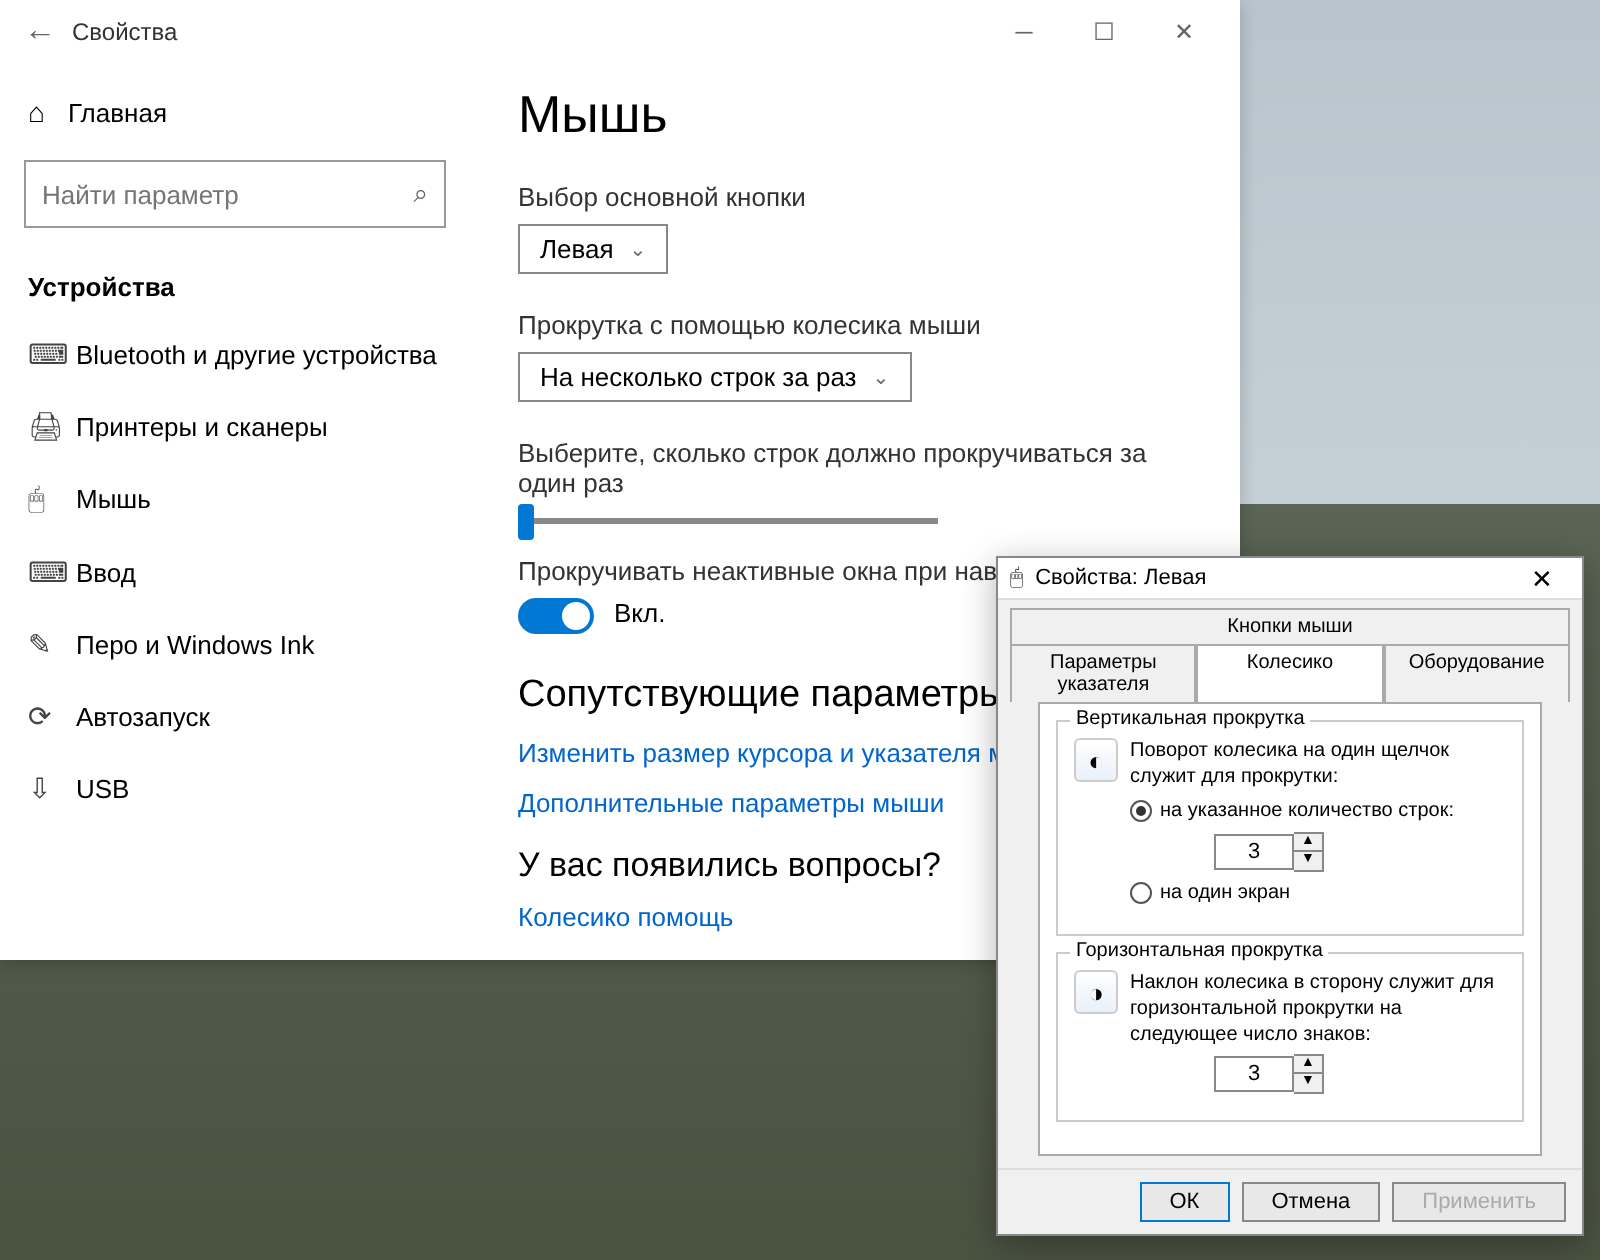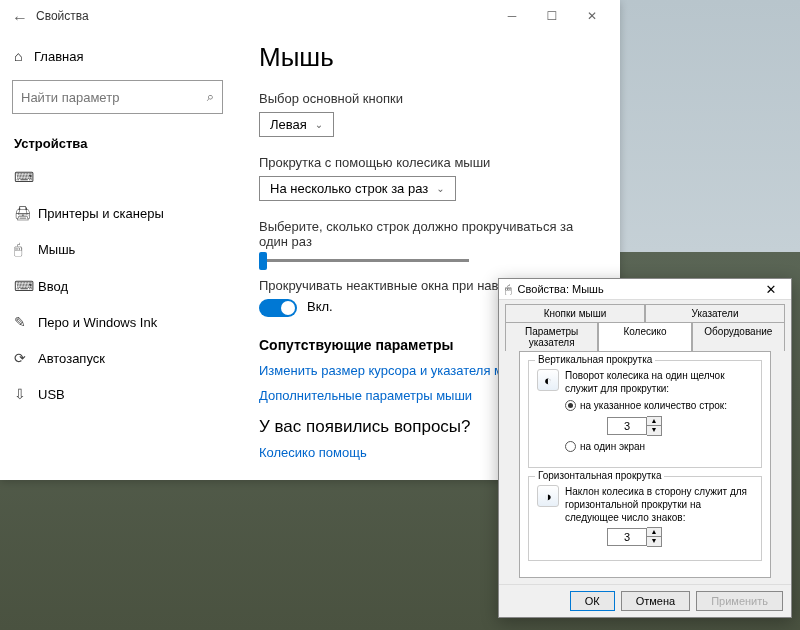--- a/index.html
+++ b/index.html
@@ -25,21 +25,21 @@
 .content h1 { font-size: 26px; font-weight: 400; margin-bottom: 18px; }
 .content .label { font-size: 13px; color: #333; margin-bottom: 6px; }
 .select-box { border: 1px solid #888; padding: 4px 10px; font-size: 13px; display: inline-flex; align-items: center; gap: 8px; margin-bottom: 18px; }
 .select-box .chev { font-size: 10px; color: #666; }
 .slider-track { width: 210px; height: 3px; background: #888; position: relative; margin: 10px 0 16px; }
 .slider-thumb { position: absolute; left: 0; top: -7px; width: 8px; height: 18px; background: #0078d4; border-radius: 2px; }
 .toggle { display: flex; align-items: flex-start; gap: 10px; margin-bottom: 20px; }
 .toggle-switch { width: 38px; height: 18px; border-radius: 9px; background: #0078d4; position: relative; }
 .toggle-knob { position: absolute; right: 2px; top: 2px; width: 14px; height: 14px; border-radius: 50%; background: #fff; }
 .toggle-label { font-size: 13px; }
-.content h2 { font-size: 14px; font-weight: 700; margin: 6px 0 10px; }
+.content h2 { font-size: 19px; font-weight: 400; margin: 6px 0 10px; }
 .link { color: #0066cc; font-size: 13px; display: block; margin-bottom: 10px; cursor: pointer; }
 .content h3 { font-size: 17px; font-weight: 400; margin: 14px 0 8px; }
 .props-window { position: absolute; left: 498px; top: 278px; width: 294px; height: 340px; background: #f0f0f0; border: 1px solid #888; box-shadow: 0 4px 16px rgba(0,0,0,0.3); display: flex; flex-direction: column; }
 .props-title { display: flex; align-items: center; height: 26px; padding: 0 6px; background: #fff; border-bottom: 1px solid #ddd; }
 .props-title .m-icon { font-size: 11px; margin-right: 6px; }
 .props-title-text { flex: 1; font-size: 11px; }
 .props-close { width: 28px; text-align: center; font-size: 13px; cursor: pointer; }
 .tabs-area { padding: 4px 6px 0; }
 .tab-row { display: flex; }
 .tab { flex: 1; border: 1px solid #aaa; border-bottom: none; padding: 3px 4px; font-size: 10px; text-align: center; background: #f0f0f0; cursor: pointer; }
@@ -84,20 +84,21 @@
         <span class="icon">⌂</span>
         <span>Главная</span>
       </div>
       <div class="search-box">
         <input type="text" placeholder="Найти параметр" style="">
         <span class="s-icon">⌕</span>
       </div>
       <div class="sidebar-section">Устройства</div>
       <div class="nav-item">
           <span class="icon">⌨</span>
+          <span>Bluetooth и другие устройства</span>
         </div>
       <div class="nav-item">
           <span class="icon">🖨</span>
           <span>Принтеры и сканеры</span>
         </div>
       <div class="nav-item">
           <span class="icon">🖱</span>
           <span>Мышь</span>
         </div>
       <div class="nav-item">
@@ -145,27 +146,26 @@
       <a class="link">Дополнительные параметры мыши</a>
       <h3>У вас появились вопросы?</h3>
       <a class="link">Колесико помощь</a>
     </div>
   </div>
 </div>
 
 <div class="props-window">
   <div class="props-title">
     <span class="m-icon">🖱</span>
-    <span class="props-title-text">Свойства: Мышь</span>
+    <span class="props-title-text">Свойства: Левая</span>
     <span class="props-close">✕</span>
   </div>
   <div class="tabs-area">
     <div class="tab-row">
       <div class="tab">Кнопки мыши</div>
-      <div class="tab">Указатели</div>
     </div>
     <div class="tab-row">
       <div class="tab">Параметры указателя</div>
       <div class="tab active">Колесико</div>
       <div class="tab">Оборудование</div>
     </div>
   </div>
   <div class="tab-panel">
     <div class="fieldset">
       <span class="fieldset-legend">Вертикальная прокрутка</span>

